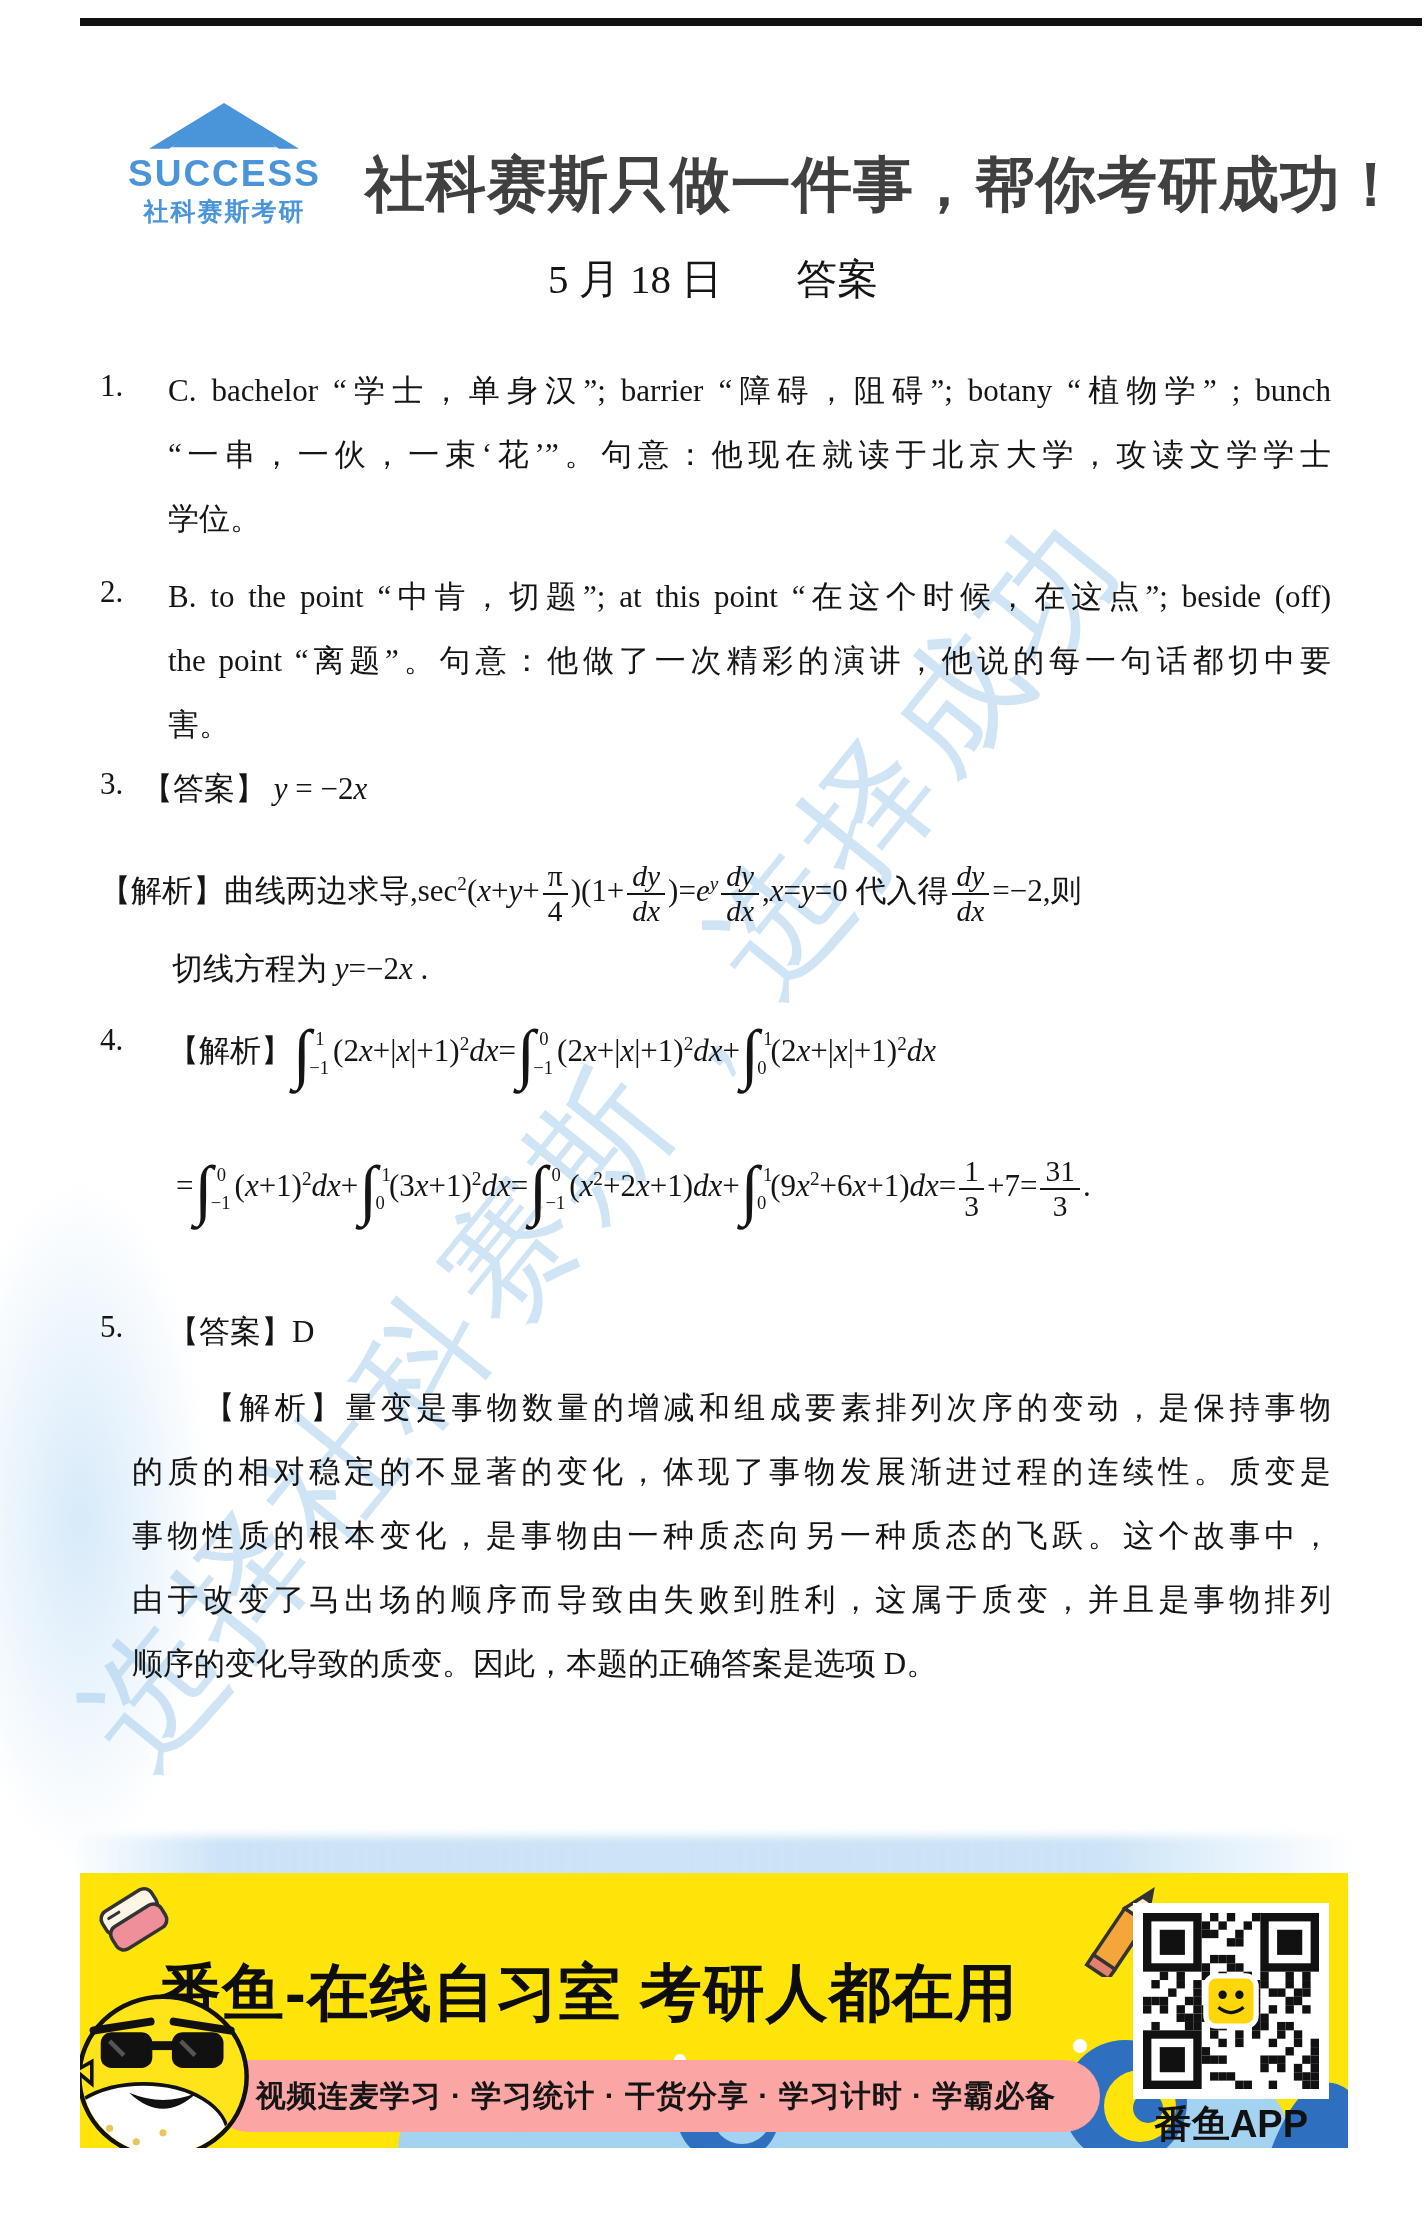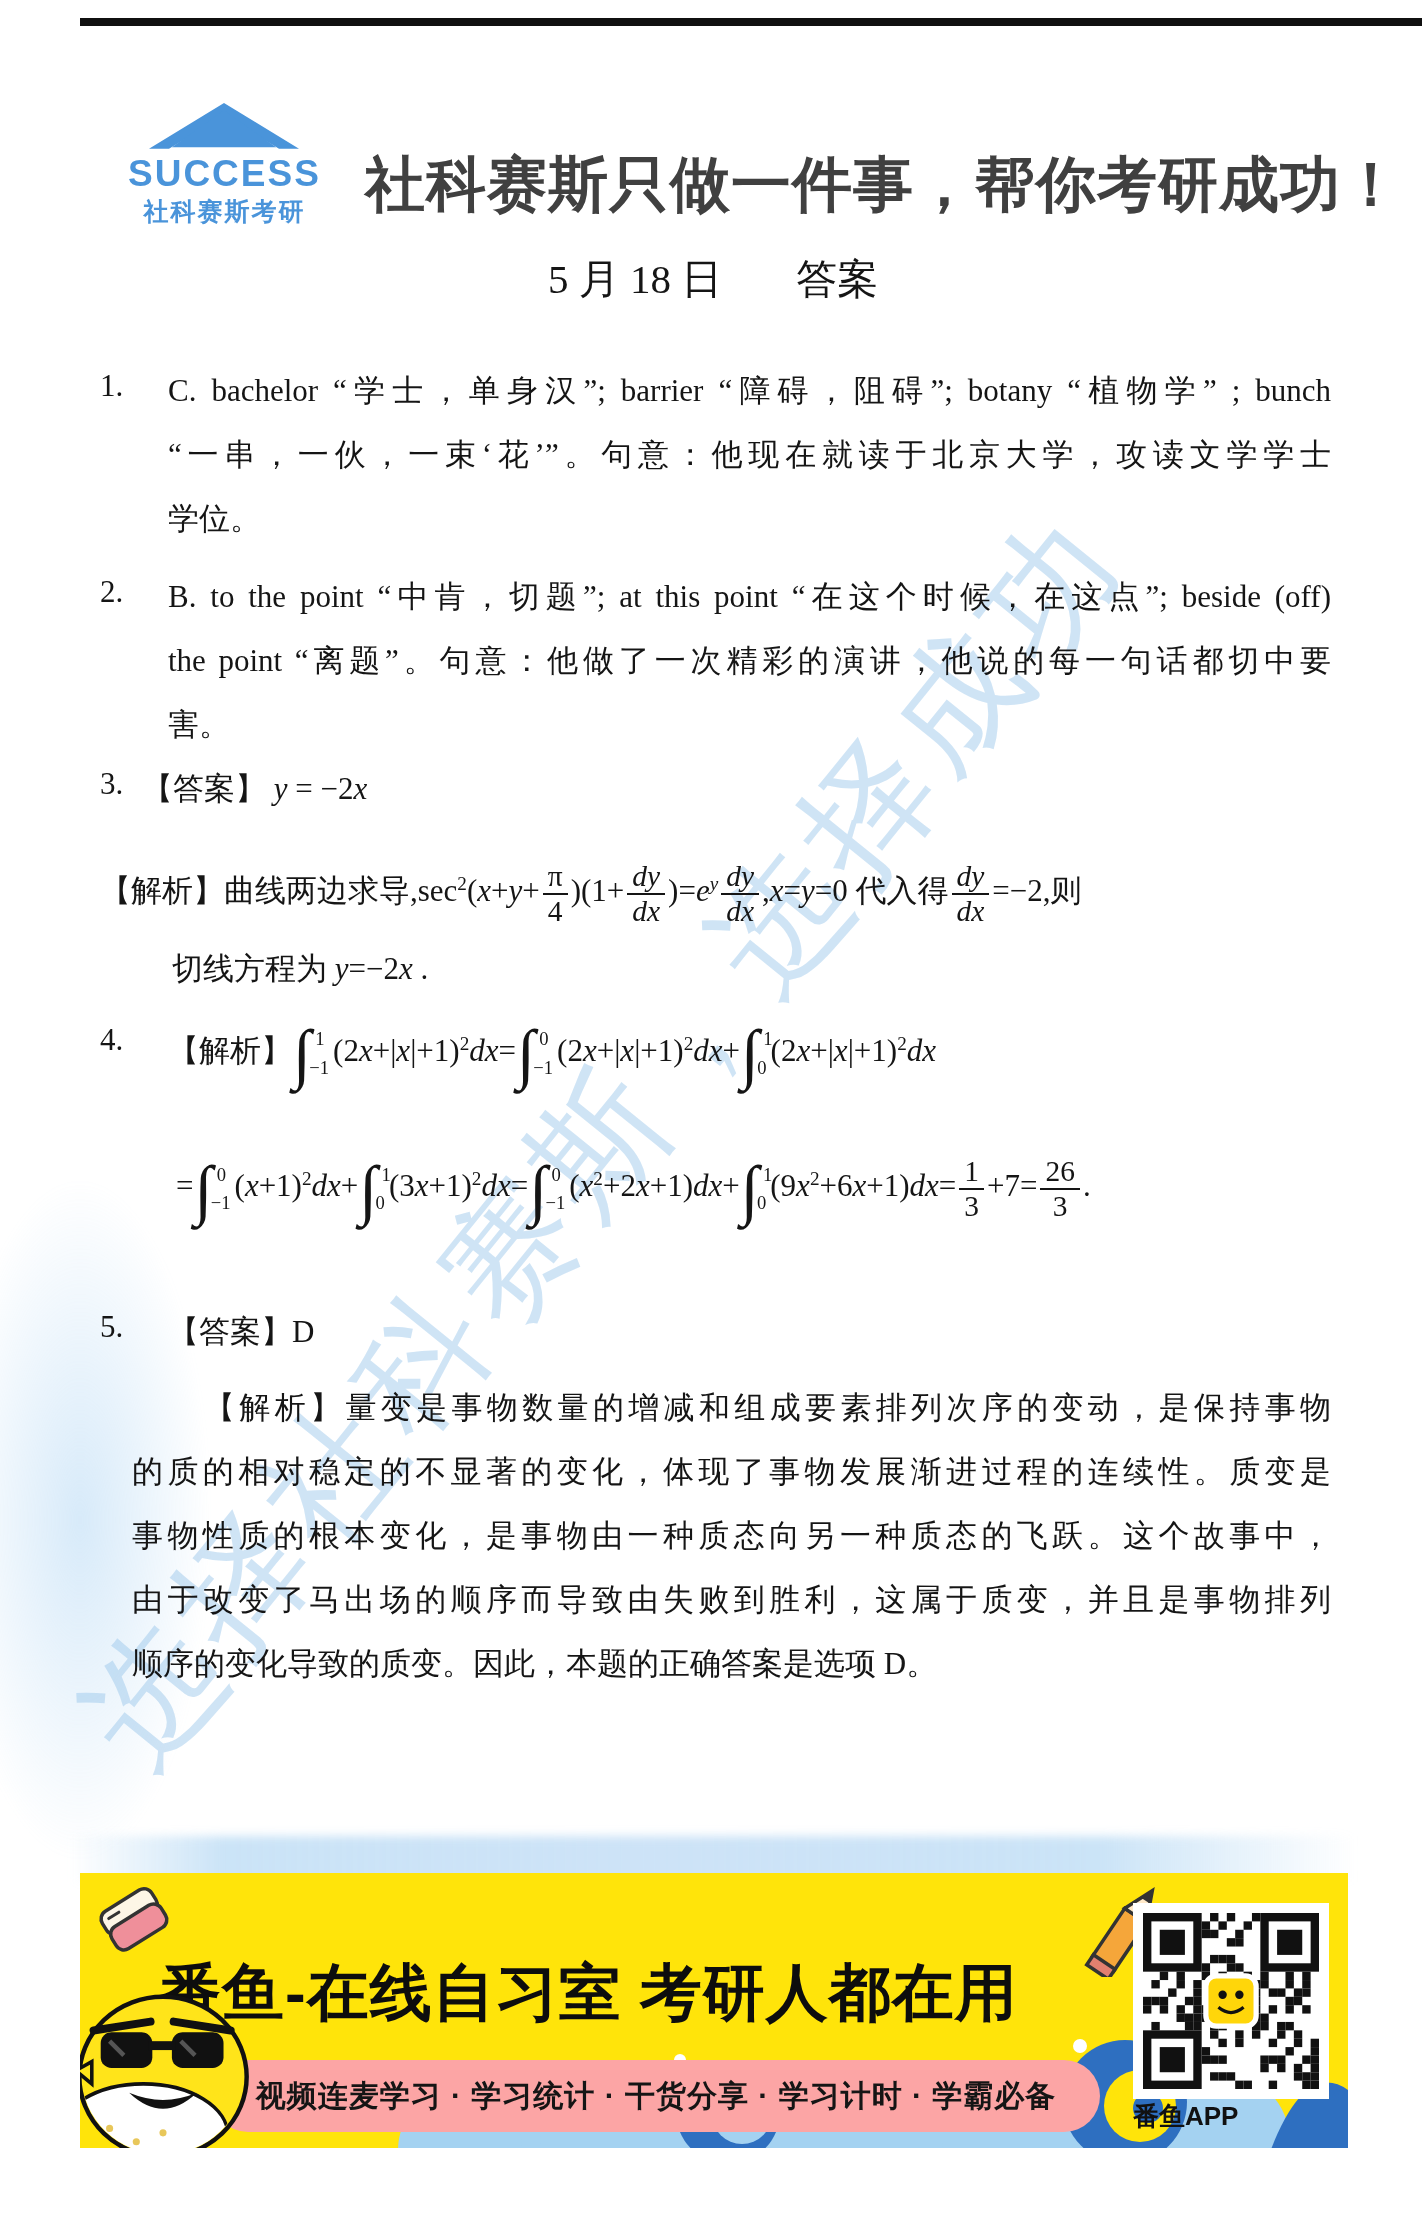--- a/index.html
+++ b/index.html
@@ -53,21 +53,21 @@
   .ilims .il{transform:translateX(-3px);}
   
   .banner{position:absolute;left:80px;right:78px;top:1873px;height:275px;background:#ffe40a;overflow:hidden;z-index:2;}
   .b-headline{position:absolute;left:79px;top:78px;font-size:62px;font-weight:bold;color:#0d0d0d;white-space:nowrap;
               font-family:"Liberation Sans","DejaVu Sans",sans-serif;letter-spacing:1px;z-index:4;}
   .b-pill{position:absolute;left:132px;top:187px;width:888px;height:72px;background:#fca5a5;border-radius:40px;
           display:flex;align-items:center;justify-content:center;font-size:30px;font-weight:600;
           font-family:"Liberation Sans","DejaVu Sans",sans-serif;letter-spacing:1px;z-index:4;}
   .b-qr{position:absolute;left:1053px;top:30px;width:196px;height:196px;background:#fff;z-index:5;
         display:flex;align-items:center;justify-content:center;}
-  .b-app{position:absolute;left:1053px;top:226px;width:196px;text-align:left;font-size:26px;font-weight:bold;
+  .b-app{position:absolute;left:1053px;top:226px;width:196px;text-align:center;font-size:38px;font-weight:bold;
          font-family:"Liberation Sans","DejaVu Sans",sans-serif;color:#111;z-index:5;}
   .b-fish{position:absolute;left:-6px;bottom:-18px;width:178px;height:182px;z-index:4;}
   .b-eraser{position:absolute;left:12px;top:6px;z-index:3;}
   .b-pencil{position:absolute;left:1000px;top:0px;z-index:3;}
   .b-waves{position:absolute;left:0;bottom:-4px;width:100%;height:132px;z-index:2;}
 </style>
 </head>
 <body>
 
 <div id="page">
@@ -171,21 +171,21 @@
             <span class="ilims">
               <span class="iu">0</span>
               <span class="il">−1</span>
             </span>
           </span>(<i>x</i><sup>2</sup>+2<i>x</i>+1)<i>dx</i>+<span class="intw">
             <span class="isym">∫</span>
             <span class="ilims">
               <span class="iu">1</span>
               <span class="il">0</span>
             </span>
-          </span>(9<i>x</i><sup>2</sup>+6<i>x</i>+1)<i>dx</i>=<span class="frac"><span class="fn">1</span><span class="fd">3</span></span>+7=<span class="frac"><span class="fn">26</span><span class="fd">3</span></span>.</div>
+          </span>(9<i>x</i><sup>2</sup>+6<i>x</i>+1)<i>dx</i>=<span class="frac"><span class="fn">1</span><span class="fd">3</span></span>+7=<span class="frac"><span class="fn">31</span><span class="fd">3</span></span>.</div>
     </div>
 
     <div>
       <div class="item gap86">
         <div class="num">5.</div>
         <div class="body ln">【答案】D</div>
       </div>
       <div class="para gap12">
         <div class="ln fill first">【解析】量变是事物数量的增减和组成要素排列次序的变动，是保持事物</div>
         <div class="ln fill">的质的相对稳定的不显著的变化，体现了事物发展渐进过程的连续性。质变是</div>

